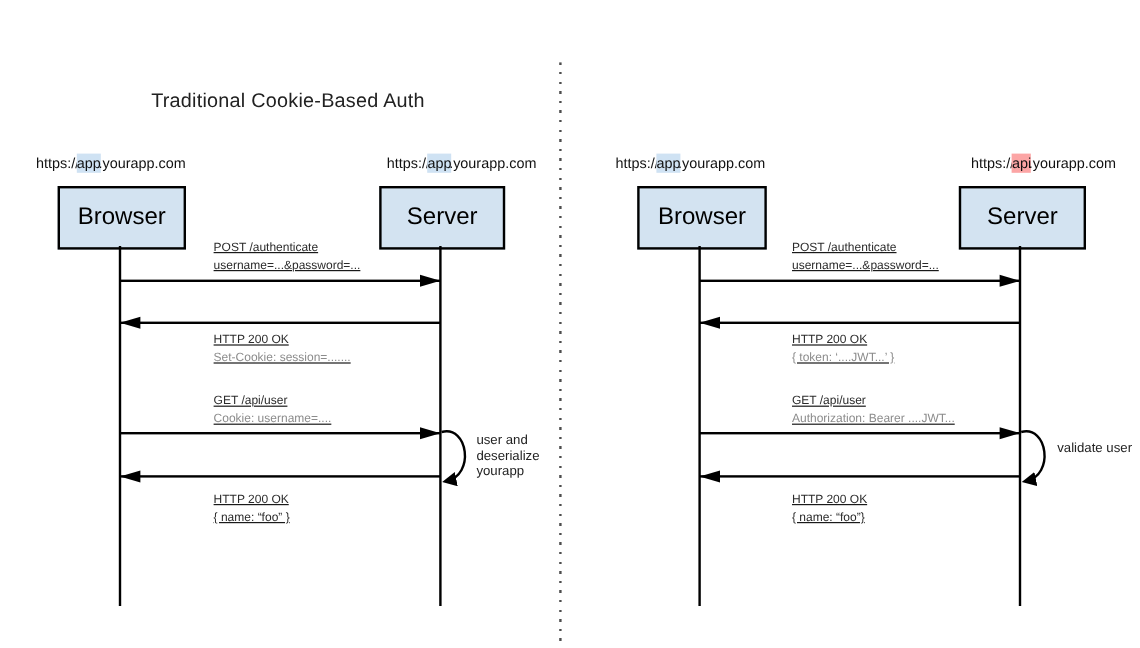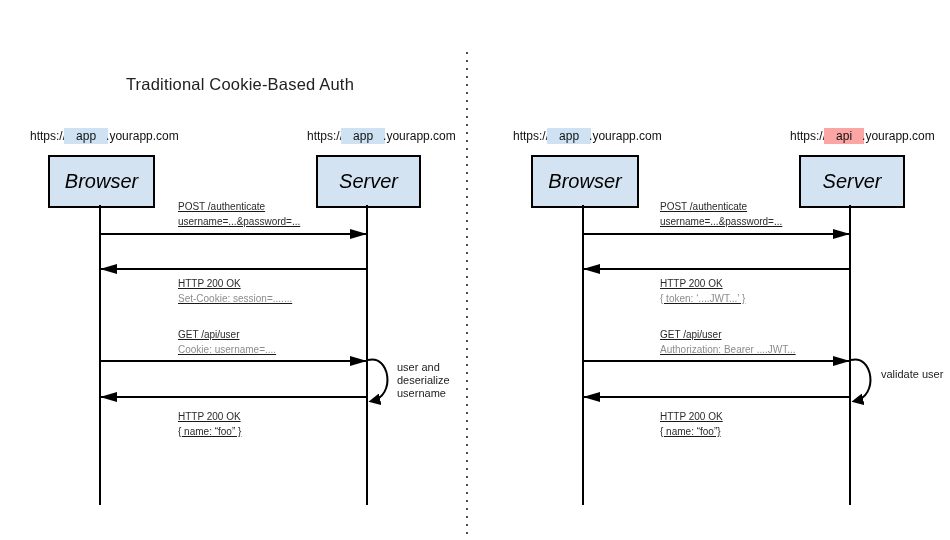--- a/index.html
+++ b/index.html
@@ -6,26 +6,26 @@
   .canvas{
     position:relative;width:950px;height:540px;background:#ffffff;overflow:hidden;
     font-family:"Liberation Sans","DejaVu Sans",sans-serif;color:#1a1a1a;margin-top:28px;
   }
   .panel{position:absolute;inset:0;}
   .title{
     position:absolute;margin:0;font-size:16.5px;font-weight:500;color:#212121;
     text-align:center;letter-spacing:.2px;
   }
   .url{position:absolute;font-size:12px;color:#111;white-space:nowrap;}
-  .url .hl{padding:1px 12px;margin:-1px -2px;}
+  .url .hl{padding:1px 0;margin:-1px -2px;}
   .hl-blue{background:#cfe2f3;}
   .hl-gray{background:#fca5a5;}
   .actor-box{
     position:absolute;height:49px;background:#d3e3f1;border:2px solid #000;
-    display:flex;align-items:center;justify-content:center;box-sizing:content-box;font-style:italic;
+    display:flex;align-items:center;justify-content:center;box-sizing:content-box;
   }
   .actor-box .actor-name{font-size:20px;color:#000;}
   .lifeline{position:absolute;width:2px;background:#000;}
   .arrow{position:absolute;height:2px;background:#000;}
   .arrow::after{
     content:"";position:absolute;top:-4px;width:0;height:0;
     border-top:5px solid transparent;border-bottom:5px solid transparent;
   }
   .arrow.right::after{right:0;border-left:17px solid #000;}
   .arrow.left::after{left:0;border-right:17px solid #000;}
@@ -88,21 +88,21 @@
       <span class="l2 muted">Cookie: username=....</span>
     </div>
     <div class="arrow right" style="left:100px;top:332px;width:267px"></div>
 
     <svg class="loop" style="left:366px;top:329px" width="32" height="50" viewBox="0 0 32 50">
       <path d="M2,3 C24,-3 30,39 6,44" fill="none" stroke="#000" stroke-width="2" marker-end="url(#ah)"></path>
     </svg>
     <div class="note" style="left:397px;top:333px">
       <span>user and</span>
       <span>deserialize</span>
-      <span>username</span>
+      <span>yourapp</span>
     </div>
 
     <div class="arrow left" style="left:100px;top:368px;width:267px"></div>
     <div class="msg" style="left:178px;top:381px">
       <span class="l1">HTTP 200 OK</span>
       <span class="l2">{ name: “foo” }</span>
     </div>
   </section>
 
   <div class="divider"></div>

